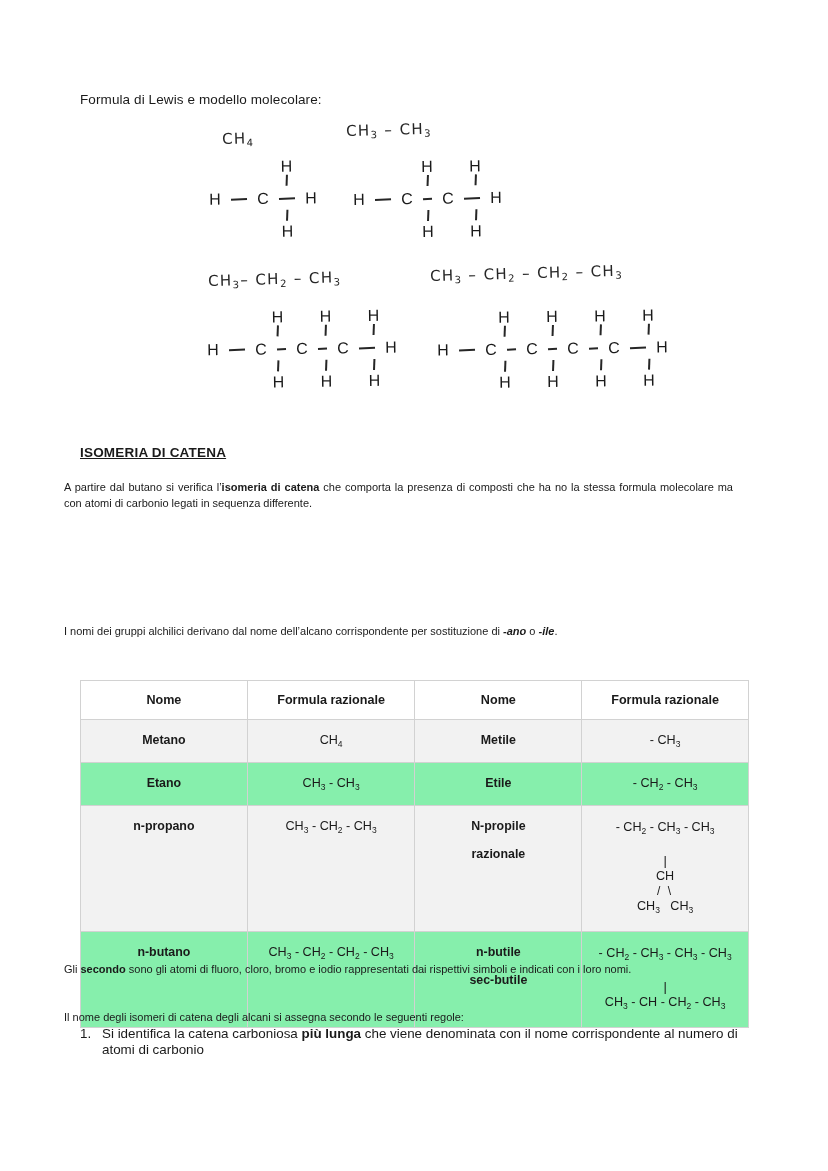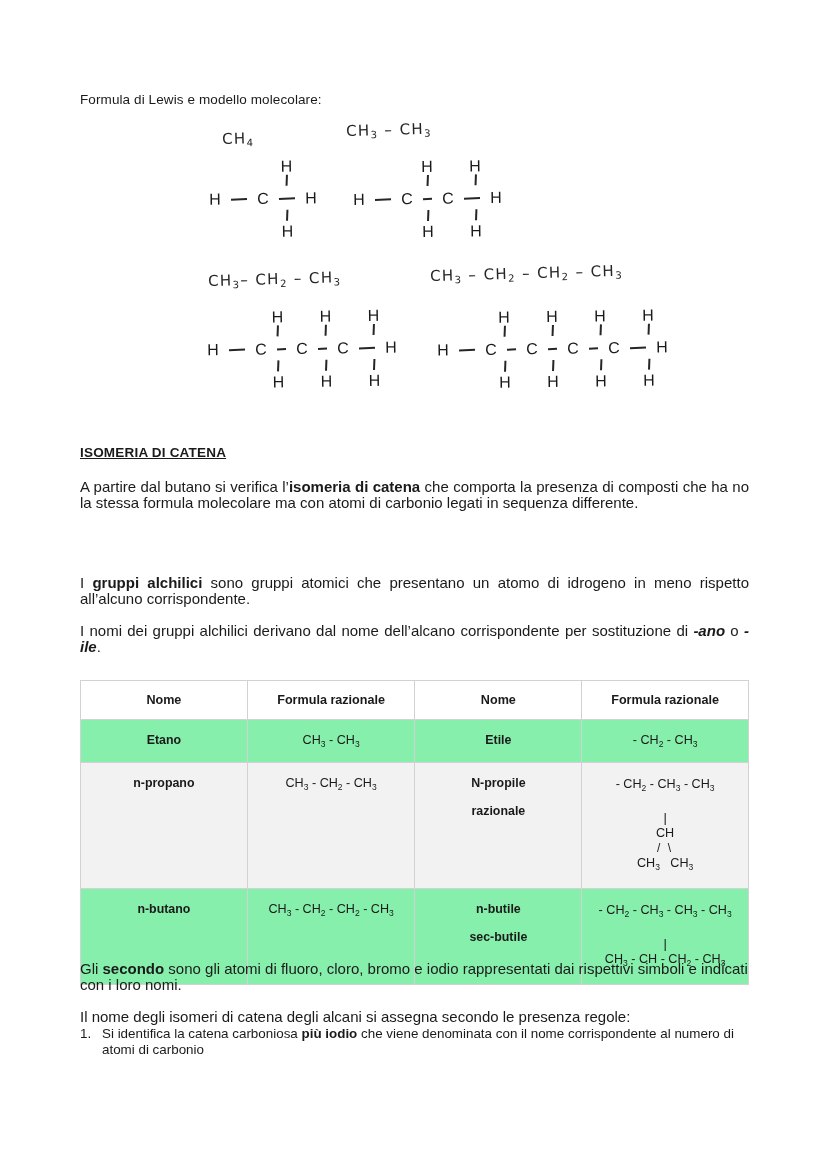--- a/index.html
+++ b/index.html
@@ -124,23 +124,23 @@
     left: 80px;
     font-size: 13.5px;
     font-weight: bold;
     text-decoration: underline;
     letter-spacing: 0.2px;
   }
 
   
   .para {
     position: absolute;
-    left: 80px;
+    left: 64px;
     width: 669px;
-    font-size: 15px;
+    font-size: 11px;
     line-height: 16.4px;
     text-align: justify;
   }
   .para.nojust { text-align: left; }
   .para b { font-weight: bold; }
   .para .bi { font-weight: bold; font-style: italic; }
 
   
   .tbl {
     position: absolute;
@@ -407,43 +407,54 @@
 
   </div>
 
   <div class="heading" style="top:445px;">ISOMERIA DI CATENA</div>
 
   <div class="para" style="top:479px;">
     <span>A partire dal butano si verifica l’</span><b>isomeria di catena</b><span> che comporta la presenza di composti che ha no la stessa formula molecolare ma con atomi di carbonio legati in sequenza differente.</span>
   </div>
 
 
-  <div class="para" style="top:575px;">
-    <span>I </span><b>gruppi alchilici</b><span> sono gruppi atomici che presentano un atomo di idrogeno in meno rispetto all’alcuno corrispondente.</span>
-  </div>
 
   <div class="para" style="top:623px;">
     <span>I nomi dei gruppi alchilici derivano dal nome dell’alcano corrispondente per sostituzione di </span><span class="bi">-ano</span><span> o </span><span class="bi">-ile</span><span>.</span>
   </div>
 
   <table class="tbl">
     <colgroup>
         <col class="c1">
         <col class="c2">
         <col class="c3">
         <col class="c4">
       </colgroup>
     <tbody>
       <tr class="hdr">
         <td>Nome</td>
         <td>Formula razionale</td>
         <td>Nome</td>
         <td>Formula razionale</td>
       </tr>
 
+      <tr class="shade">
+        <td>
+            <div class="cellpad nm">Metano</div>
+          </td>
+        <td>
+            <div class="cellpad fm">CH<sub>4</sub></div>
+          </td>
+        <td>
+            <div class="cellpad nm">Metile</div>
+          </td>
+        <td>
+            <div class="cellpad fm">- CH<sub>3</sub></div>
+          </td>
+      </tr>
 
       <tr class="plain">
         <td>
             <div class="cellpad nm">Etano</div>
           </td>
         <td>
             <div class="cellpad fm">CH<sub>3</sub> - CH<sub>3</sub></div>
           </td>
         <td>
             <div class="cellpad nm">Etile</div>
@@ -502,22 +513,22 @@
           </div>
         </td>
       </tr>
     </tbody>
   </table>
 
   <div class="para nojust" style="top:961px;">
     <span>Gli </span><b>secondo</b><span> sono gli atomi di fluoro, cloro, bromo e iodio rappresentati dai rispettivi simboli e indicati con i loro nomi.</span>
   </div>
 
-  <div class="para nojust" style="top:1009px;">Il nome degli isomeri di catena degli alcani si assegna secondo le presenza regole:</div>
+  <div class="para nojust" style="top:1009px;">Il nome degli isomeri di catena degli alcani si assegna secondo le seguenti regole:</div>
 
   <div class="listwrap" style="top:1026px;">
     <div class="li">
       <span class="num">1.</span>
-      <span class="txt"><span>Si identifica la catena carboniosa </span><b>più iodio</b><span> che viene denominata con il nome corrispondente al numero di atomi di carbonio</span></span>
+      <span class="txt"><span>Si identifica la catena carboniosa </span><b>più lunga</b><span> che viene denominata con il nome corrispondente al numero di atomi di carbonio</span></span>
     </div>
   </div>
 
 </div>
 
 </body></html>

